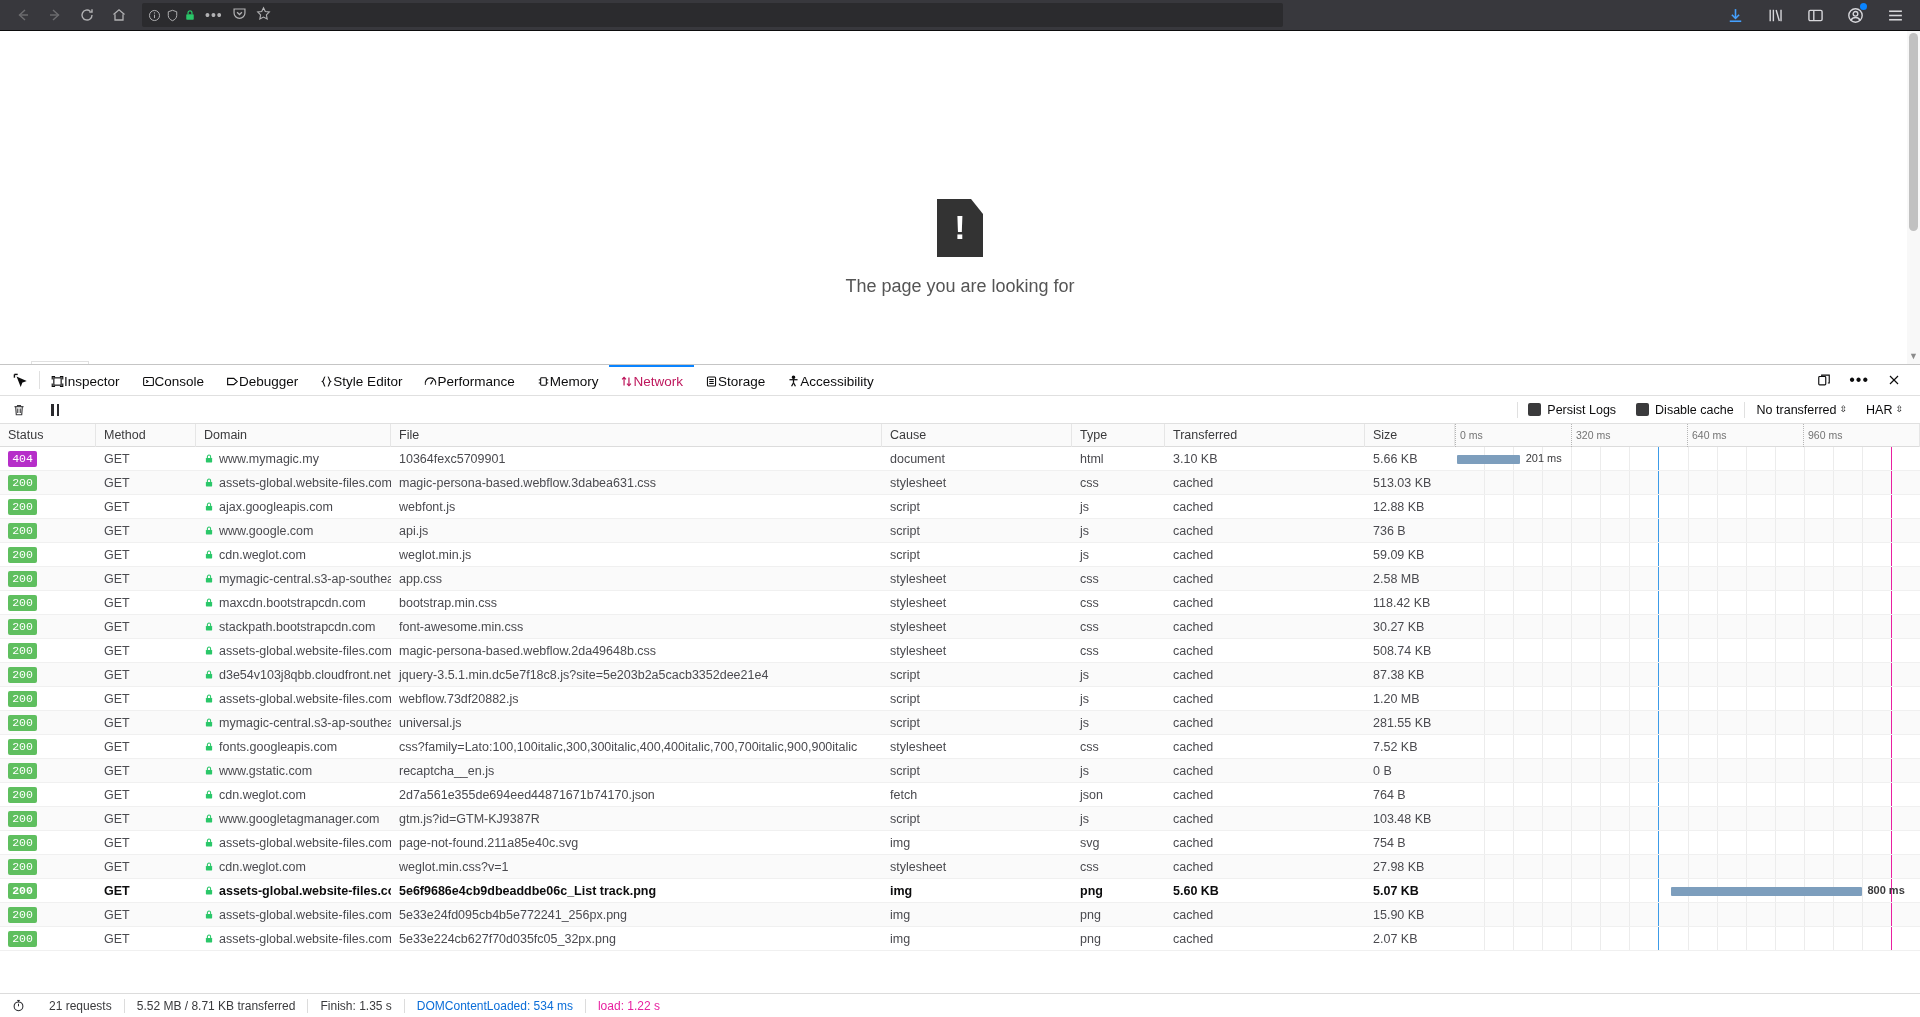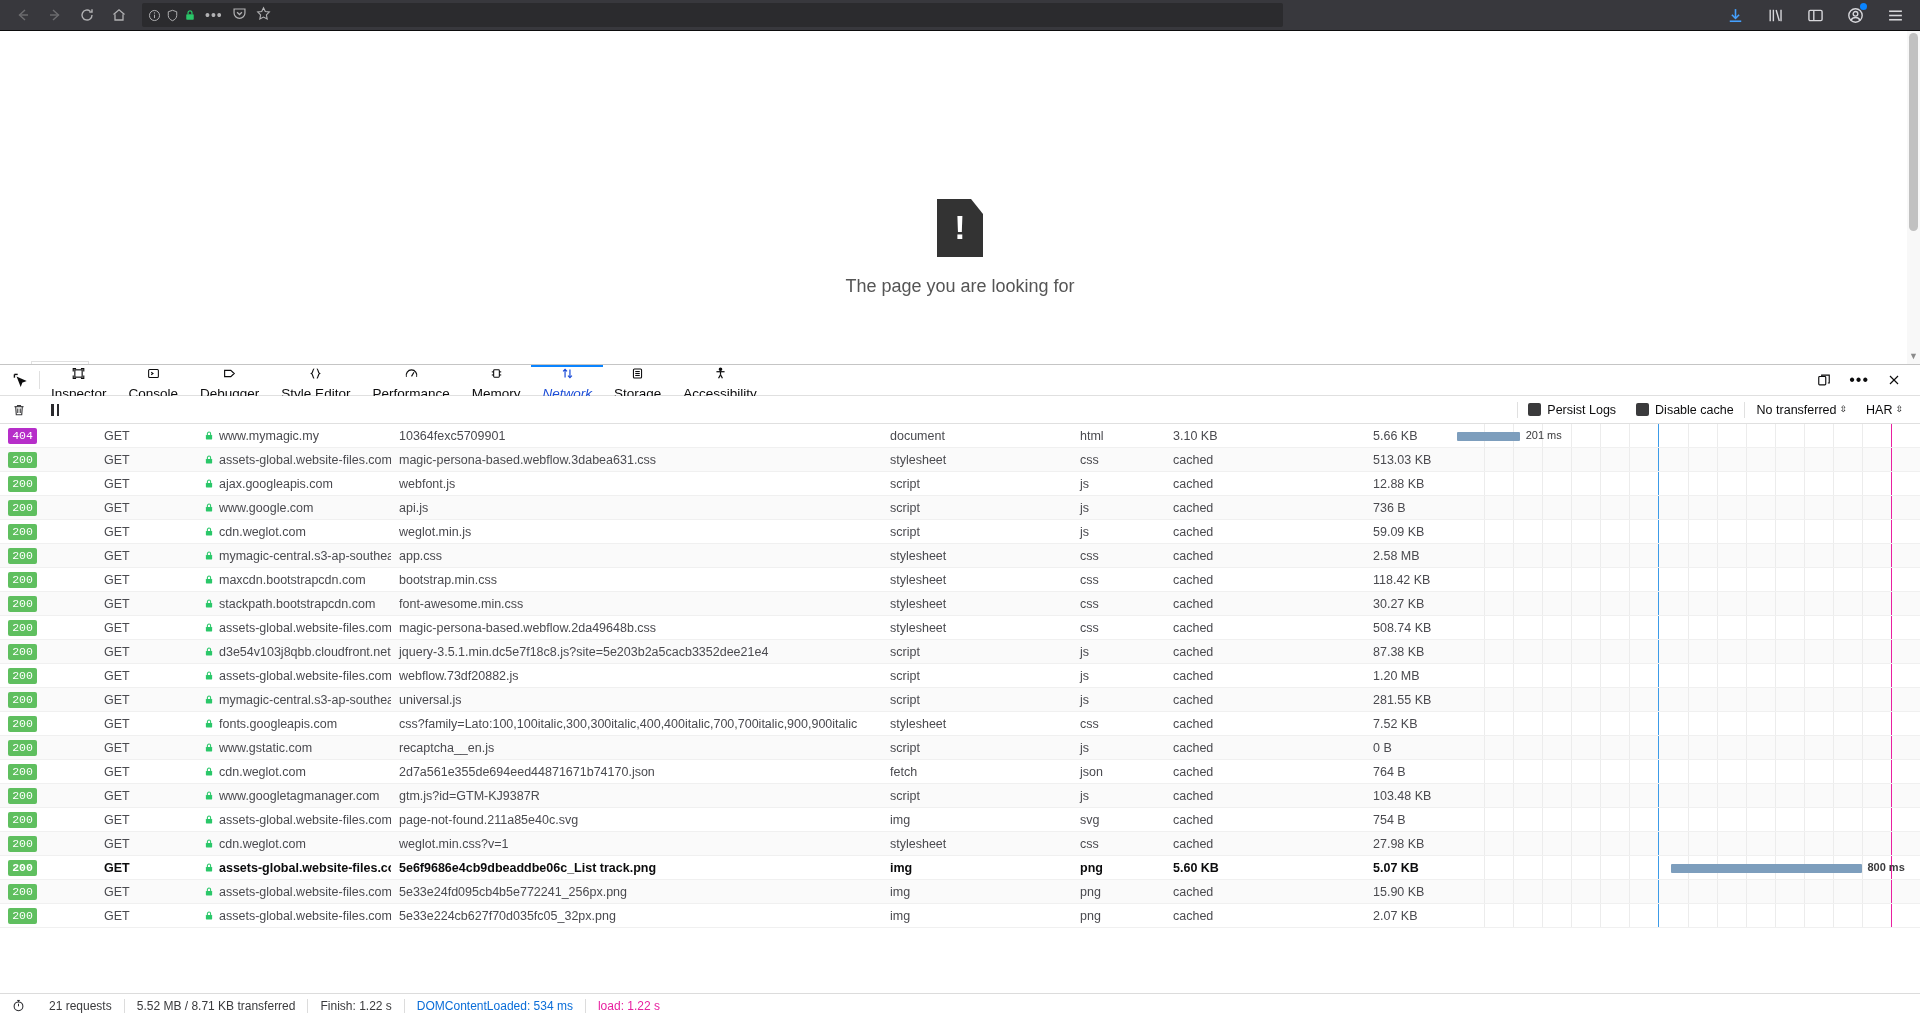--- a/index.html
+++ b/index.html
@@ -102,25 +102,25 @@
   .dt-tabbar {
     height: 31px; display: flex; align-items: stretch;
     border-bottom: 1px solid #e0e0e0; background: #fff;
     font-size: 13.5px; color: #0c0c0d; flex: none;
   }
   .picker {
     display: flex; align-items: center; padding: 0 11px 0 13px;
   }
   .tb-sep { width: 1px; background: #e0e0e0; margin: 6px 0; flex: none; }
   .dt-tab {
-    display: flex; align-items: center; gap: 6px;
+    display: flex; align-items: center; 
     padding: 0 11px; border-top: 2px solid transparent;
-    color: #0c0c0d; white-space: nowrap; flex-direction: column;
-  }
-  .dt-tab.active { color: #1d4ed8; border-top-color: #0a84ff; font-style: italic; }
+    color: #0c0c0d; white-space: nowrap;
+  }
+  .dt-tab.active { color: #be185d; border-top-color: #0a84ff; }
   .dt-tab .tico { display: flex; align-items: center; }
   .dt-tabbar-right {
     margin-left: auto; display: flex; align-items: center;
     gap: 0; padding-right: 10px; color: #0c0c0d;
   }
   .dt-tabbar-right > div { padding: 0 9px; display: flex; align-items: center; }
 
   .dt-filterbar {
     height: 28px; display: flex; align-items: center;
     border-bottom: 1px solid #e0e0e0; background: #fff;
@@ -500,20 +500,37 @@
         <span class="caret">⇳</span>
       </div>
       <div class="thr">
         <span>HAR</span>
         <span class="caret">⇳</span>
       </div>
     </div>
   </div>
 
   <div class="dt-table">
+    <div class="row thead">
+      <div class="c c-status">Status</div>
+      <div class="c c-method">Method</div>
+      <div class="c c-domain">Domain</div>
+      <div class="c c-file">File</div>
+      <div class="c c-cause">Cause</div>
+      <div class="c c-type">Type</div>
+      <div class="c c-trans">Transferred</div>
+      <div class="c c-size">Size</div>
+      <div class="c c-time tl-head" id="tl-head">
+          <div class="tl-tick" style="left: 0%;">0 ms</div>
+          <div class="tl-tick" style="left: 25%;">320 ms</div>
+          <div class="tl-tick" style="left: 50%;">640 ms</div>
+          <div class="tl-tick" style="left: 75%;">960 ms</div>
+          <div class="tl-tick" style="left: 100%;">1.28 s</div>
+        </div>
+    </div>
     <div class="rows-body" id="rows-body">
         <div class="row">
           <div class="c c-status"><span class="badge-status st-404">404</span></div>
           <div class="c c-method cell-muted">GET</div>
           <div class="c c-domain cell-muted">
             <svg class="lock" viewBox="0 0 16 16">
               <rect x="3" y="7" width="10" height="7.2" rx="1" fill="#2ac769"></rect>
               <path d="M5.4 7 V5.1 A2.6 2.6 0 0 1 10.6 5.1 V7" fill="none" stroke="#2ac769" stroke-width="1.7"></path>
             </svg>
             <span>www.mymagic.my</span>
@@ -1256,19 +1273,19 @@
           <circle cx="8" cy="9" r="5.4"></circle>
           <path d="M8 9 V5.8"></path>
           <path d="M6.4 1.8 H9.6"></path>
           <path d="M8 1.8 V3.6"></path>
         </svg>
     </div>
     <div class="seg">21 requests</div>
     <div class="divider"></div>
     <div class="seg">5.52 MB / 8.71 KB transferred</div>
     <div class="divider"></div>
-    <div class="seg">Finish: 1.22 s</div>
+    <div class="seg">Finish: 1.35 s</div>
     <div class="divider"></div>
     <div class="seg blue-txt">DOMContentLoaded: 534 ms</div>
     <div class="divider"></div>
     <div class="seg pink-txt">load: 1.22 s</div>
   </div>
 </div>
 
 </body></html>

